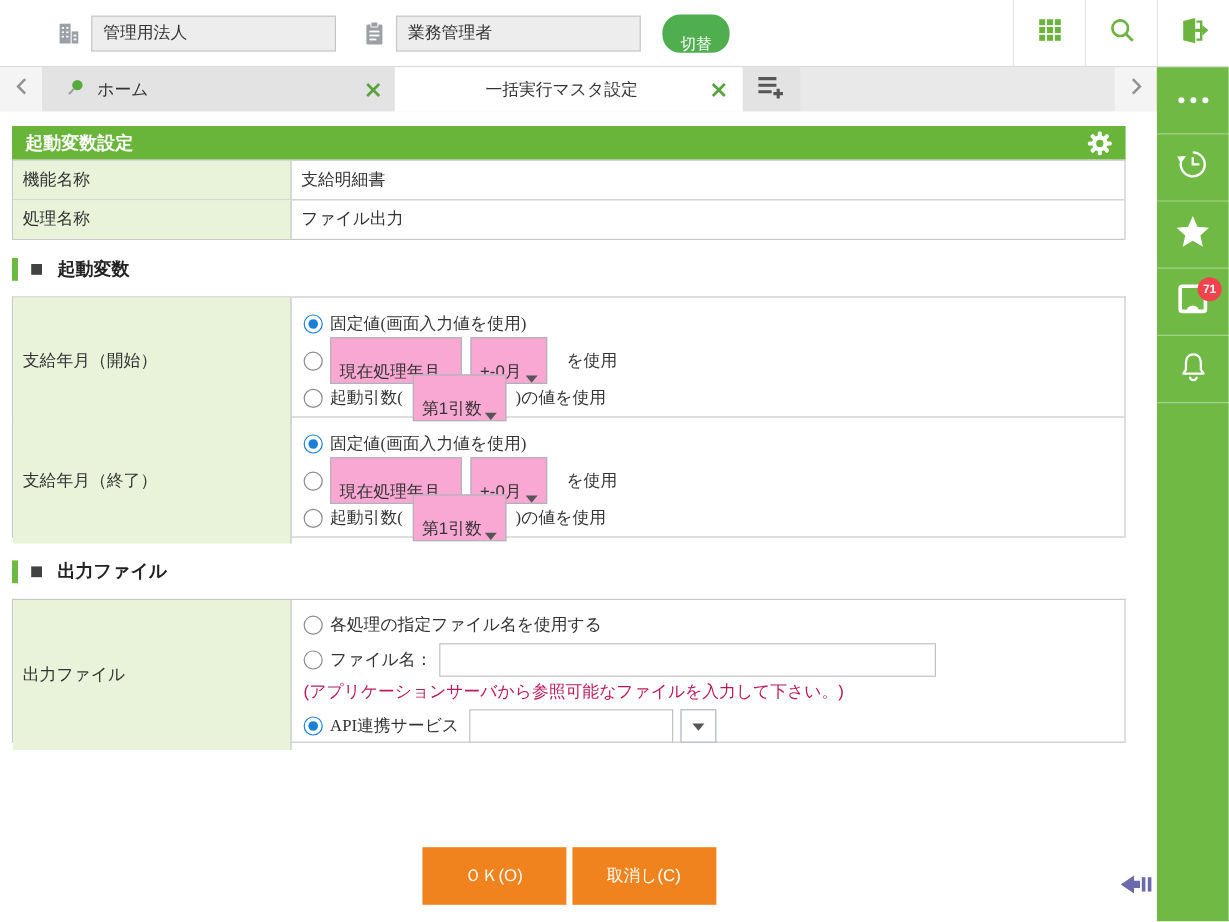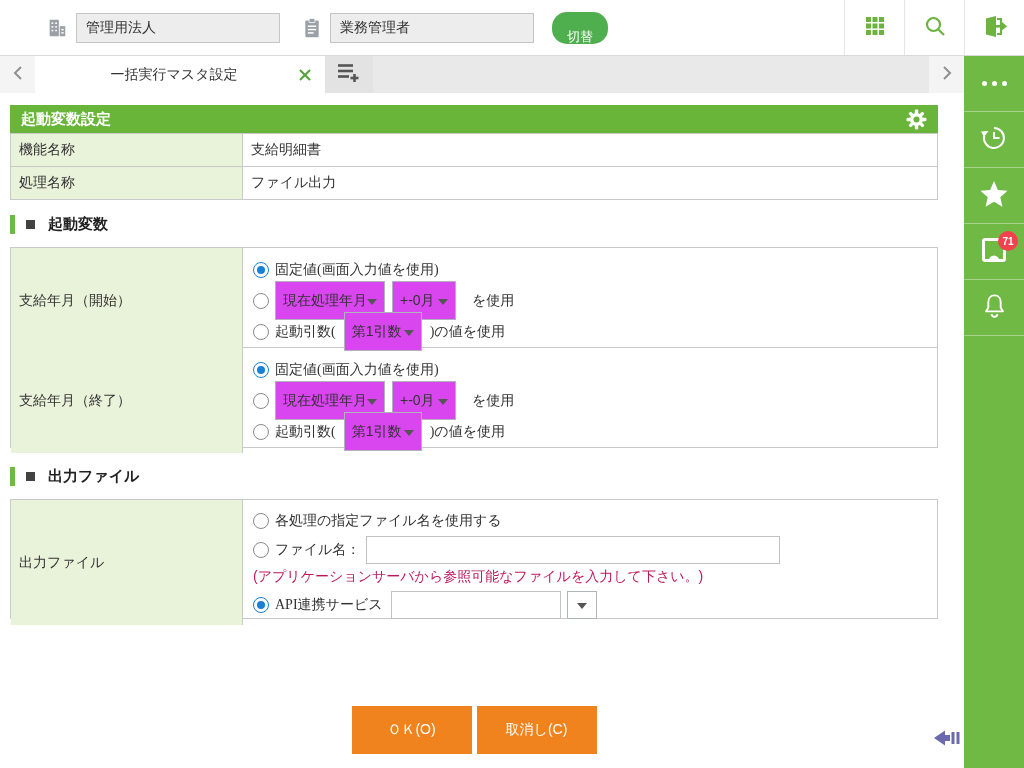--- a/index.html
+++ b/index.html
@@ -70,22 +70,22 @@
 
   .opt-line { display:flex; align-items:center; height:31px; }
   .orow .opt-line { height:29px; }
   .radio { width:16px; height:16px; border-radius:50%; border:1px solid #8a8a8a; background:#fff;
     margin-right:6px; flex:none; position:relative; cursor:pointer; }
   .radio.checked { border-color:#1b7fd6; }
   .radio.checked::after { content:""; position:absolute; top:3px; left:3px; width:8px; height:8px;
     border-radius:50%; background:#1b7fd6; }
   .opt-text { font-size:14px;font-family:Liberation Serif, serif; }
 
-  .dd { display:inline-flex; align-items:center; justify-content:space-between; height:39px;
-    border:1px solid #aeb4ba; background:#d946ef; padding:0 7px; font-size:14px; cursor:pointer; }
+  .dd { display:inline-flex; align-items:flex-end; justify-content:space-between; height:39px;
+    border:1px solid #aeb4ba; background:#f9a8d4; padding:0 7px; font-size:14px; cursor:pointer; }
   .dd-month { width:110px; margin-right:7px; }
   .dd-offset { width:64px; }
   .dd-arg { width:78px; margin:0 8px; }
   .caret { width:0; height:0; border-left:5px solid transparent; border-right:5px solid transparent;
     border-top:6px solid #555; margin-top:2px; }
   .use-gap { margin-left:16px; }
 
   .txt-input { height:28px; border:1px solid #c2c2c2; background:#fff; font-size:14px;
     padding:0 6px; font-family:inherit; }
   .filename-input { width:414px; margin-left:6px; }
@@ -174,20 +174,35 @@
   </div>
 
   <div class="tabbar">
     <div class="tab-nav">
       <span>
         <svg width="12" height="16" viewBox="0 0 12 16" fill="none" stroke="#909090" stroke-width="2">
           <polyline points="9,2 3,8 9,14"></polyline>
         </svg>
       </span>
     </div>
+    <div class="tab tab-home">
+      <span>
+        <svg width="16" height="16" viewBox="0 0 16 16">
+          <line x1="6.5" y1="9" x2="2.5" y2="13.5" stroke="#9a9a9a" stroke-width="1.6"></line>
+          <circle cx="9.5" cy="6" r="4.3" fill="#57ab3c"></circle>
+        </svg>
+      </span>
+      <span class="tab-label">ホーム</span>
+      <span class="tab-x">
+        <svg width="12" height="12" viewBox="0 0 12 12" stroke="#57a33c" stroke-width="2.2">
+          <line x1="1" y1="1" x2="11" y2="11"></line>
+            <line x1="11" y1="1" x2="1" y2="11"></line>
+        </svg>
+      </span>
+    </div>
     <div class="tab tab-active">
       <span class="tab-label">一括実行マスタ設定</span>
       <span class="tab-x">
         <svg width="12" height="12" viewBox="0 0 12 12" stroke="#57a33c" stroke-width="2.2">
           <line x1="1" y1="1" x2="11" y2="11"></line>
             <line x1="11" y1="1" x2="1" y2="11"></line>
         </svg>
       </span>
     </div>
     <div class="tab-new">

